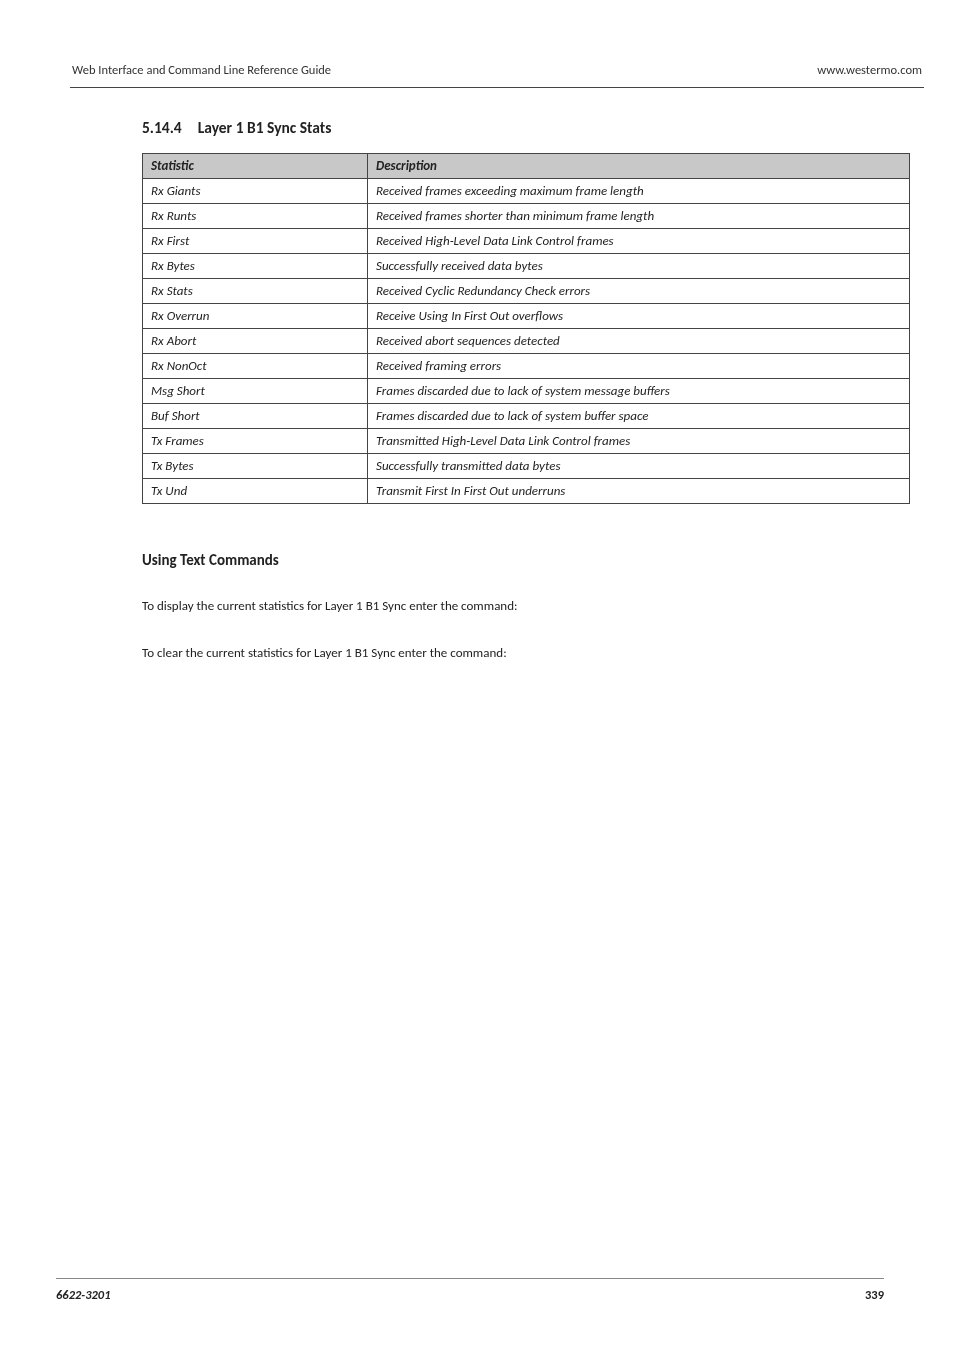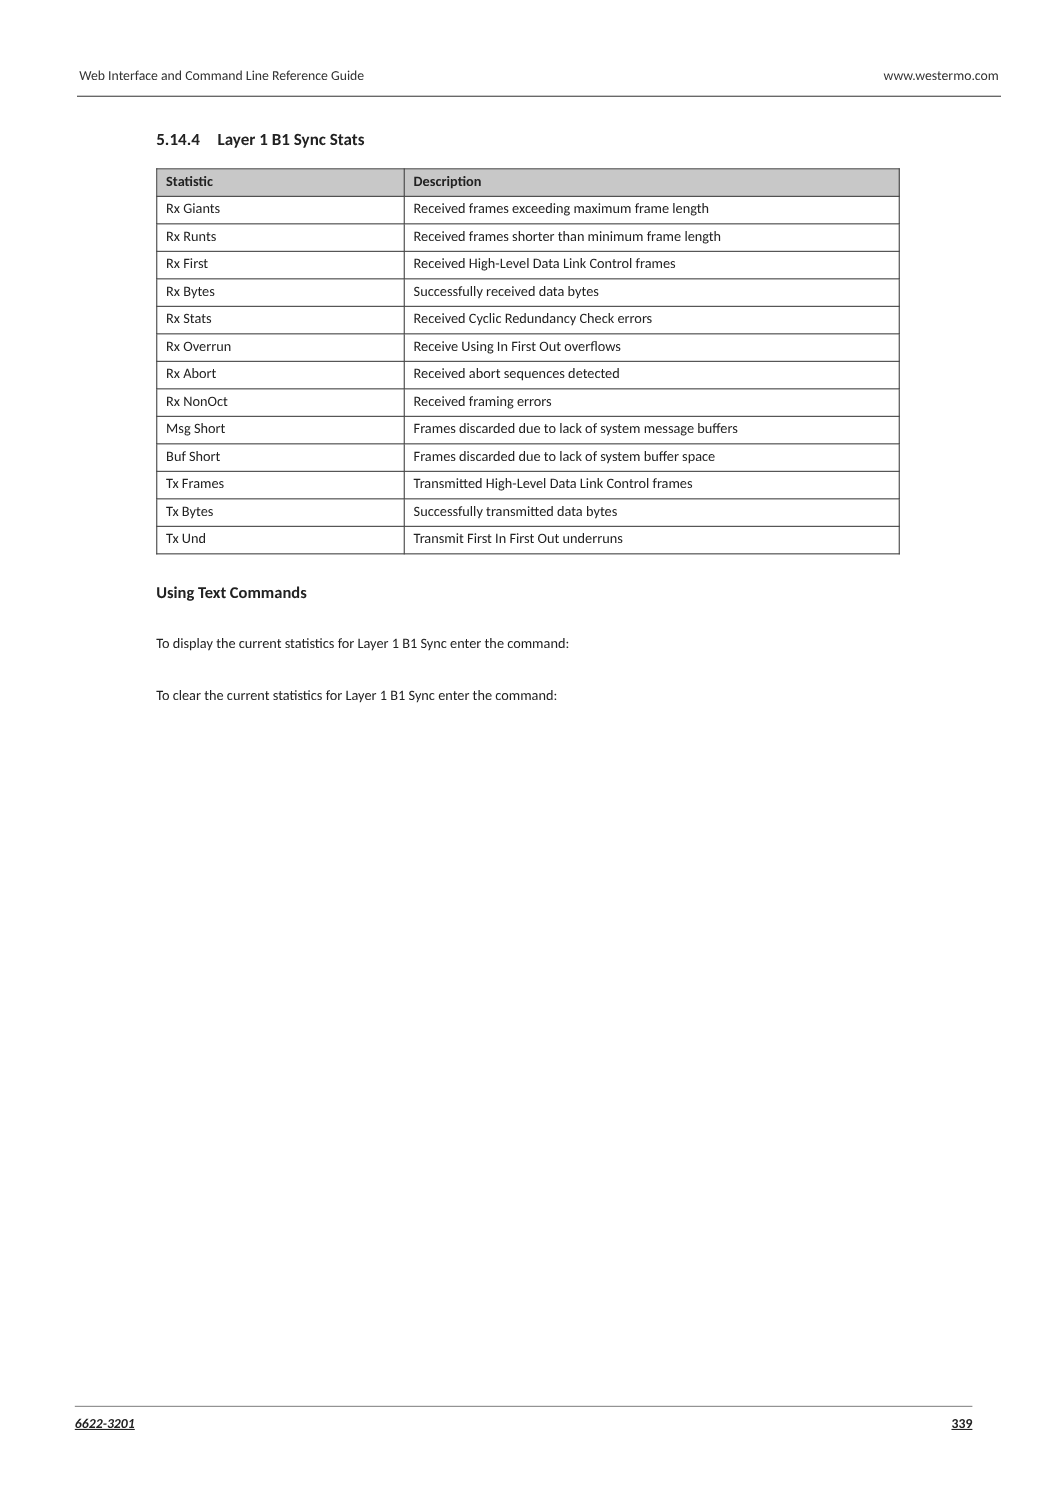--- a/index.html
+++ b/index.html
@@ -1,31 +1,31 @@
 <!DOCTYPE html>
 <html><head>
 <meta charset="utf-8">
 <style>
   * { margin: 0; padding: 0; box-sizing: border-box; }
   html, body { width: 954px; height: 1350px; background: #fff; font-family: "Gill Sans", "Gill Sans MT", "Segoe UI", Calibri, sans-serif; color: #222; }
-  .page { position: relative; width: 954px; height: 1350px; padding: 62px 44px 0 70px; }
+  .page { position: relative; width: 954px; height: 1350px; padding: 62px 30px 0 70px; }
   .hdr { display: flex; justify-content: space-between; align-items: baseline; font-size: 12.5px; color: #333; padding: 0 2px 8px 2px; }
   .hdr-left { color: #333; }
   .hdr-right { color: #333; margin-left: 20px; }
   .rule { border: none; border-top: 1.5px solid #444; margin: 2px 0 0 0; }
   .content { padding: 30px 0 0 72px; }
   .section-title { font-weight: bold; font-size: 15.5px; color: #222; margin-bottom: 16px; }
   .section-title .num { display: inline-block; margin-right: 16px; }
-  table.stats { border-collapse: collapse; width: 676px; margin-bottom: 27px; }
+  table.stats { border-collapse: collapse; width: 768px; margin-bottom: 47px; font-style: italic; }
   table.stats th, table.stats td { border: 1px solid #444; padding: 4px 8px 5px 8px; font-size: 13px; text-align: left; vertical-align: middle; height: 24px; }
   table.stats th { background: #c8c8c8; font-weight: bold; }
   table.stats th.col-stat, table.stats td.col-stat { width: 225px; }
   .subhead { font-weight: bold; font-size: 15px; margin: 8px 0 18px 0; }
   .para { font-size: 13px; margin-bottom: 32px; color: #222; margin-top: 29px; }
-  .footer { position: absolute; left: 68px; right: 70px; bottom: 48px; text-decoration: underline; }
+  .footer { position: absolute; left: 56px; right: 70px; bottom: 48px; }
   .footer .rule2 { border: none; border-top: 1px solid #888; margin-bottom: 8px; }
   .footer-row { display: flex; justify-content: space-between; font-size: 12.5px; }
   .footer-left { font-style: italic; font-weight: bold; color: #222; }
   .footer-right { font-weight: bold; color: #222; }
 </style>
 </head>
 <body>
 
 <div class="page">
   <div class="hdr">

